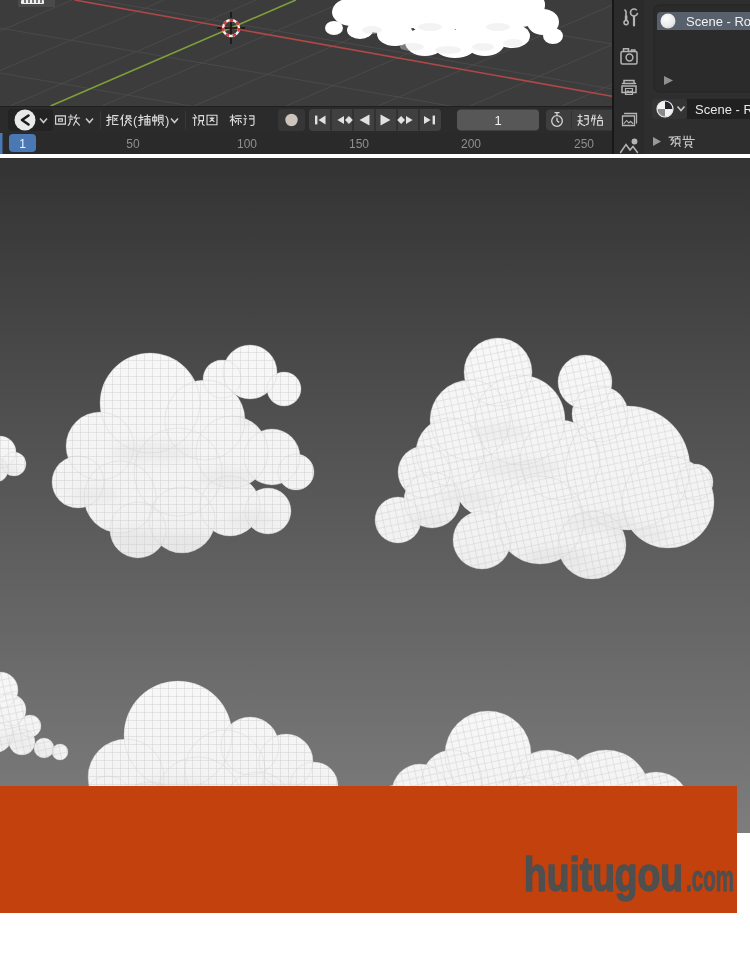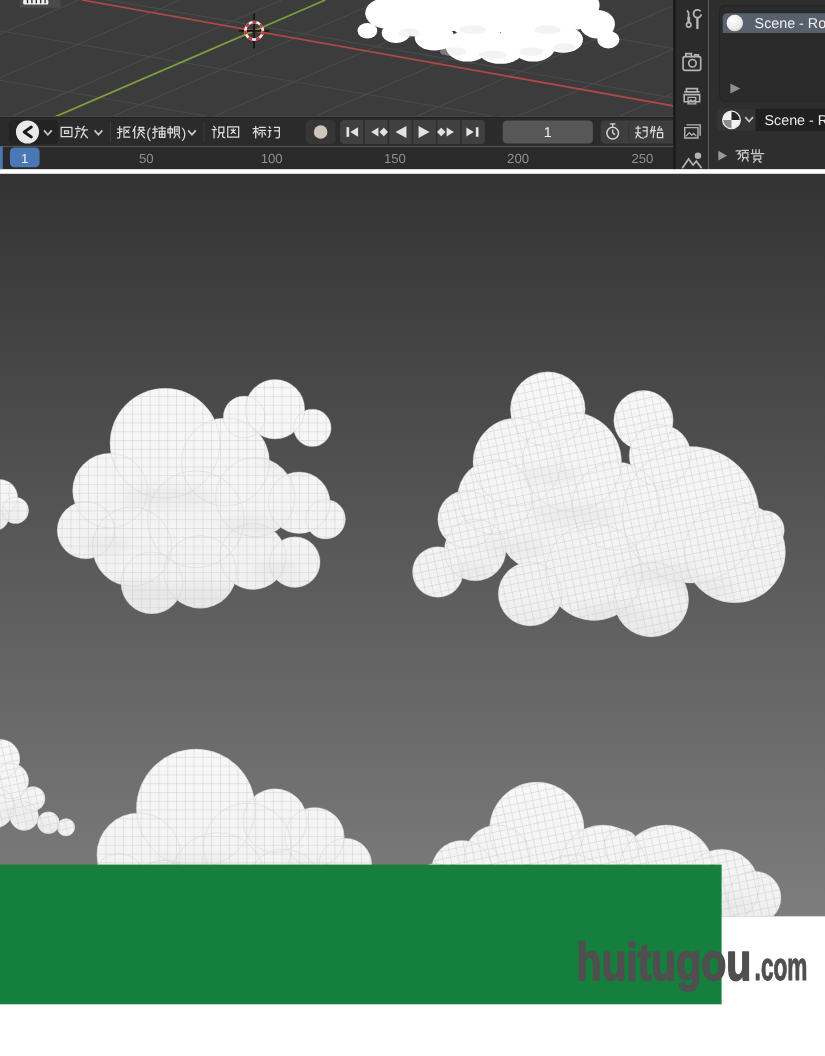--- a/index.html
+++ b/index.html
@@ -4,21 +4,21 @@
 html,body{margin:0;padding:0;background:#fff;}
 body{width:750px;height:960px;position:relative;overflow:hidden;
  font-family:"Liberation Sans",sans-serif;}
 #vp{position:absolute;left:0;top:0;width:612px;height:106px;background:#3c3c3c;}
 #hdr{position:absolute;left:0;top:106px;width:612px;height:27px;background:#2b2b2b;border-top:1px solid #1f1f1f;box-sizing:border-box;}
 #ruler{position:absolute;left:0;top:133px;width:612px;height:21px;background:#2a2a2a;}
 #strip{position:absolute;left:612px;top:0;width:32px;height:154px;background:#2b2b2b;border-left:2px solid #171717;box-sizing:border-box;}
 #panel{position:absolute;left:644px;top:0;width:106px;height:154px;background:#2e2e2e;overflow:hidden;}
 #wline{position:absolute;left:0;top:154px;width:750px;height:4px;background:#ffffff;}
 #stage{position:absolute;left:0;top:158px;width:750px;height:675px;background:linear-gradient(to bottom,#333333,#7d7d7d);}
-#footer{position:absolute;left:0;top:786px;width:656px;height:127px;background:#15803d;}
+#footer{position:absolute;left:0;top:786px;width:737px;height:127px;background:#c2410c;}
 </style></head>
 <body>
 <svg width="0" height="0" style="position:absolute">
 <defs>
 <g id="hz-hui" fill="none" stroke-linecap="round">
         <path d="M1.5 2.2h9v7.6h-9z M4.3 5h3.4v2.2h-3.4z"></path>
       </g>
 <g id="hz-fang" fill="none" stroke-linecap="round">
         <path d="M1 3.2h4.2 M3.1 1.2v2 M2.2 5.2c.6 2.4-.2 4.6-1.6 5.8 M2.2 5.2h2.4 M8.3 1.2l-2 3 M6 4.2h5.2 M8.8 4.2l-3.2 6.6 M7.4 6.8l3.6 4"></path>
       </g>

